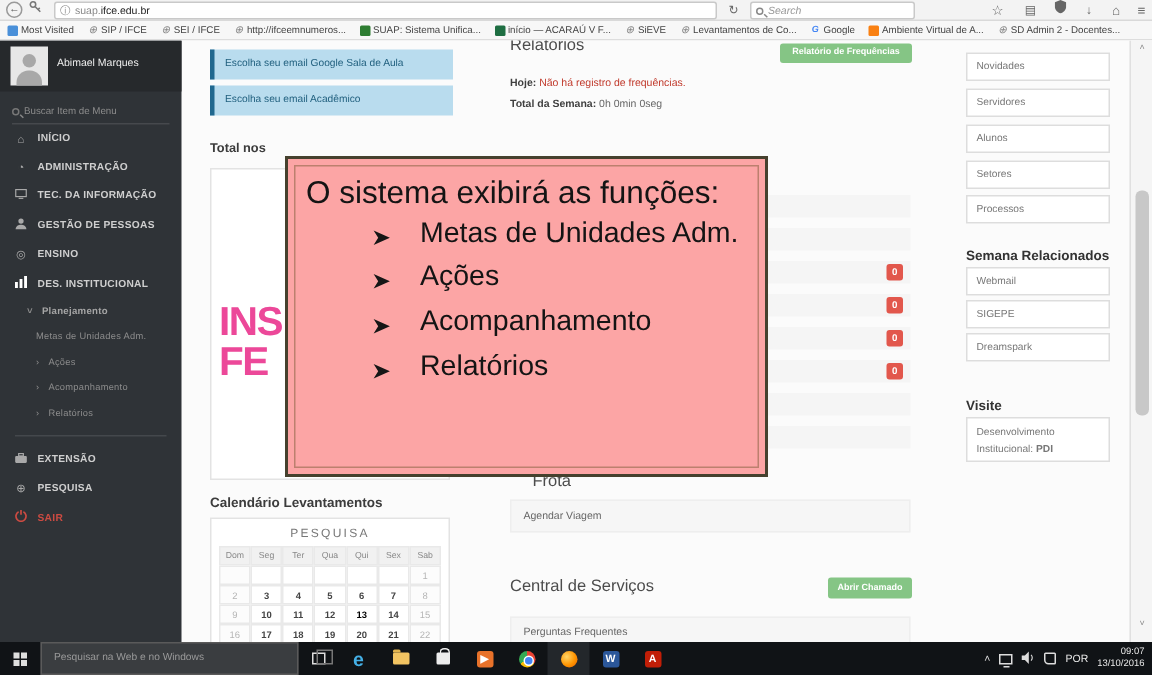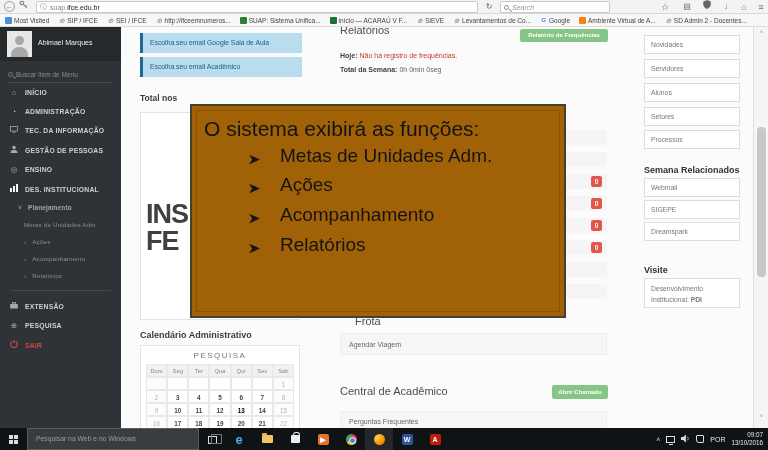--- a/index.html
+++ b/index.html
@@ -33,41 +33,41 @@
   .sub{padding-left:18px;font-size:6.4px;color:#a5a5a5;font-weight:bold}
   .sub2{padding-left:24px;font-size:6.2px;color:#8d8d8d;font-weight:normal}
   .sdiv{border-top:1px solid #44484c;margin:6px 10px}
   .logout{color:#cc4b42}
   .logout .mico{color:#cc4b42}
   
   .h2{position:absolute;font-size:11px;color:#4c4c4c;font-weight:400}
   .gbtn{position:absolute;background:#85c585;color:#fff;border-radius:2px;font-size:6px;font-weight:bold;text-align:center}
   .alert{position:absolute;left:140px;width:162px;height:20px;background:#b9dcee;border-left:3px solid #20688f;color:#21607f;font-size:6.8px;line-height:20px;padding-left:7px}
   #poster{position:absolute;left:140px;top:85px;width:160px;height:208px;background:#fff;border:1px solid #e3e3e3}
-  #poster .big{position:absolute;left:5px;top:88px;font-size:27px;font-weight:bold;color:#404040;line-height:27px;letter-spacing:-1px}
+  #poster .big{position:absolute;left:5px;top:88px;font-size:27px;font-weight:bold;color:#ec4899;line-height:27px;letter-spacing:-1px}
   #calcard{position:absolute;left:140px;top:318px;width:160px;height:110px;background:#fff;border:1px solid #e3e3e3;padding:5px 5px 0 5px}
   #calmonth{text-align:center;font-size:8px;color:#777;letter-spacing:1.5px;margin-bottom:4px}
   .calgrid{display:grid;grid-template-columns:repeat(7,1fr)}
   .calgrid span{height:13px;line-height:13px;text-align:center;font-size:6.3px;border:0.5px solid #e9e9e9;color:#444;font-weight:bold}
   .calgrid span.wd{background:#f1f1f1;color:#888;font-weight:normal;font-size:5.8px}
   .calgrid span.we{color:#b5b5b5;font-weight:normal;background:#fcfcfc}
   .calgrid span.today{color:#000}
   .prow{position:absolute;left:340px;width:267px;height:15px;background:#f5f5f5}
   .badge{position:absolute;right:5px;top:2px;width:11px;height:11px;background:#e2574c;color:#fff;font-size:6.5px;font-weight:bold;text-align:center;line-height:11px;border-radius:2px}
   .grow{position:absolute;left:340px;width:267px;background:#f6f6f6;border:1px solid #eee;font-size:7px;color:#666;padding-left:8px}
   .lbl{font-weight:bold;color:#3f3f3f}
   
   .qbox{position:absolute;left:644px;width:96px;height:19px;background:#fff;border:1px solid #ddd;font-size:6.8px;color:#777;line-height:18px;padding-left:6px}
   .rph{position:absolute;left:644px;font-size:9px;font-weight:bold;color:#333}
   
   #scrolltrack{position:absolute;left:753px;top:0;width:15px;height:401px;background:#f5f5f5;border-left:1px solid #e0e0e0}
   #scrollthumb{position:absolute;left:3px;top:100px;width:9px;height:150px;background:#c8c8c8;border-radius:4px}
   .scr{position:absolute;left:0;width:15px;text-align:center;font-size:6px;color:#888}
   
-  #annotation{position:absolute;left:190px;top:104px;width:376px;height:214px;background:#a16207;border:2px solid #46412e;z-index:50;padding:10px 12px 17px 12px}
+  #annotation{position:absolute;left:190px;top:104px;width:322px;height:214px;background:#fca5a5;border:2px solid #46412e;z-index:50;padding:10px 12px 17px 12px}
   #annotation .inner{position:absolute;inset:4px;border:1px solid rgba(70,60,10,.35);pointer-events:none}
   #ann-title{font-size:21px;color:#141414;line-height:1.22}
   .ab-item{display:flex;margin:3px 0 3px 44px;font-size:19px;color:#141414;line-height:1.2}
   .ab-bullet{flex:0 0 32px;padding-top:4px}
   .ab-text{flex:1}
   
   #taskbar{position:absolute;left:0;top:428px;width:768px;height:22px;background:#101316;z-index:100;display:flex;align-items:center}
   #startbtn{width:27px;height:22px;display:flex;align-items:center;justify-content:center}
   .winlogo{display:grid;grid-template-columns:4px 4px;grid-template-rows:4px 4px;gap:1px}
   .winlogo i{background:#dedede}
@@ -267,21 +267,21 @@
         <span>SAIR</span>
       </div>
   </div>
 
   <div class="alert" style="top:6px"><span>Escolha seu email Google Sala de Aula</span></div>
   <div class="alert" style="top:30px"><span>Escolha seu email Acadêmico</span></div>
   <div class="abs" style="left:140px;top:66px;font-size:8.5px;font-weight:bold;color:#3c3c3c">Total nos</div>
   <div id="poster">
     <div class="big"><span>INS</span><br><span>FE</span></div>
   </div>
-  <div class="abs" style="left:140px;top:303px;font-size:9px;font-weight:bold;color:#3c3c3c">Calendário Administrativo</div>
+  <div class="abs" style="left:140px;top:303px;font-size:9px;font-weight:bold;color:#3c3c3c">Calendário Levantamentos</div>
   <div id="calcard">
     <div id="calmonth">PESQUISA</div>
     <div class="calgrid">
       <span class="wd">Dom</span>
       <span class="wd">Seg</span>
       <span class="wd">Ter</span>
       <span class="wd">Qua</span>
       <span class="wd">Qui</span>
       <span class="wd">Sex</span>
       <span class="wd">Sab</span>
@@ -340,21 +340,21 @@
     </div>
   <div class="prow" style="top:213px">
       <span class="badge">0</span>
     </div>
   <div class="prow" style="top:235px"></div>
   <div class="prow" style="top:257px"></div>
 
   <div class="h2" style="left:355px;top:288px">Frota</div>
   <div class="grow" style="top:306px;height:22px;line-height:22px">Agendar Viagem</div>
 
-  <div class="h2" style="left:340px;top:358px">Central de Acadêmico</div>
+  <div class="h2" style="left:340px;top:358px">Central de Serviços</div>
   <div class="gbtn" style="left:552px;top:358px;width:56px;height:14px;line-height:14px">Abrir Chamado</div>
   <div class="grow" style="top:384px;height:20px;line-height:20px">Perguntas Frequentes</div>
 
   <div class="qbox" style="top:8px">Novidades</div>
   <div class="qbox" style="top:32px">Servidores</div>
   <div class="qbox" style="top:56px">Alunos</div>
   <div class="qbox" style="top:80px">Setores</div>
   <div class="qbox" style="top:103px">Processos</div>
   <div class="rph" style="top:138px">Semana Relacionados</div>
   <div class="qbox" style="top:151px">Webmail</div>

